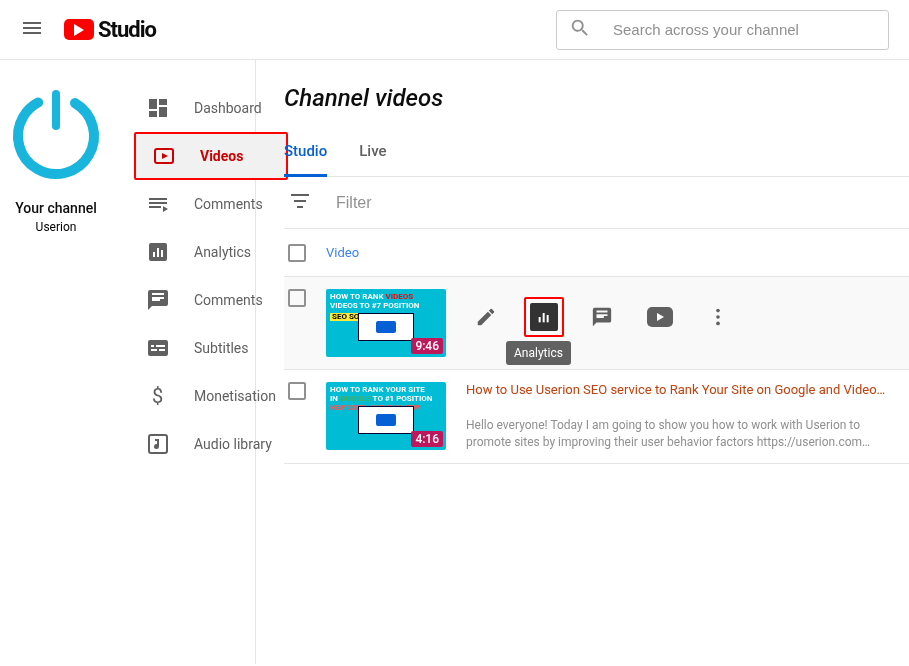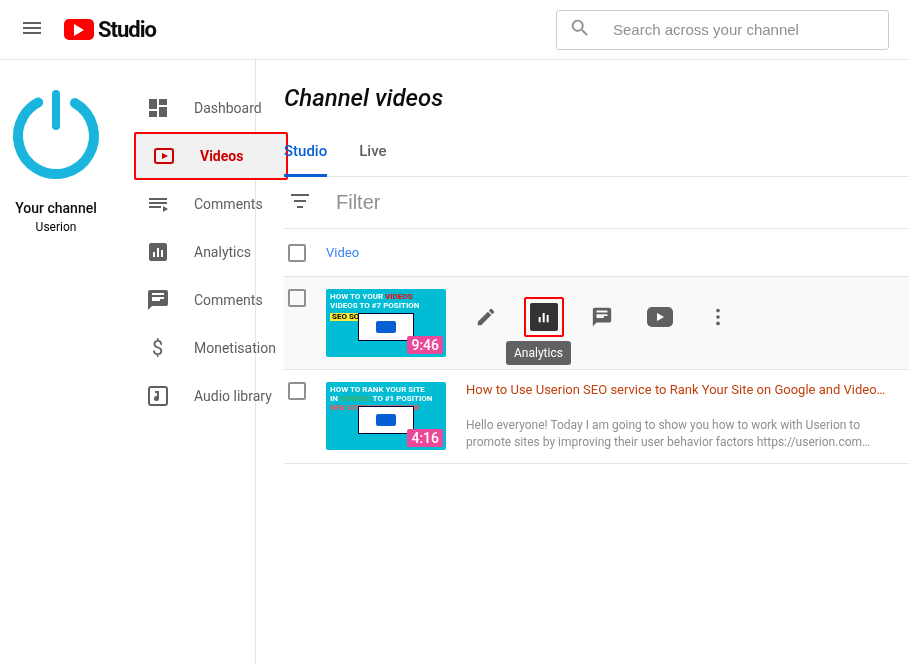--- a/index.html
+++ b/index.html
@@ -72,35 +72,35 @@
   }
   .nav-item.active .label { color:#cc0000; font-weight:700;}
   .nav-item.active .nav-icon { color:#cc0000; }
   .nav-icon { width: 24px; height:24px; display:flex; align-items:center; justify-content:center; color:#606060;}
   .main { flex:1; padding: 24px 0 0 28px; overflow:auto; }
   .page-title { font-size: 24px; font-weight: 500; margin-bottom: 30px; font-style: italic; }
   .tabs { display:flex; gap: 32px; border-bottom:1px solid #e5e5e5; }
   .tab { padding: 0 0 14px 0; font-size:15px; color:#606060; cursor:pointer; font-weight:500;}
   .tab.active { color:#065fd4; border-bottom:3px solid #065fd4; margin-bottom:-1px;}
   .filter-row { display:flex; align-items:center; height:52px; border-bottom:1px solid #e5e5e5; gap: 24px; padding-left:4px;}
-  .filter-row input { border:none; outline:none; font-size:20px; color:#333; }
+  .filter-row input { border:none; outline:none; font-size:16px; color:#333; }
   .filter-row input::placeholder { color:#909090; }
   .table-head { display:flex; align-items:center; height:48px; border-bottom:1px solid #e5e5e5; gap:20px; padding-left:4px;}
   .th-label { font-size:13px; color:#3b82f6; }
   .chk { width:18px; height:18px; border:2px solid #909090; border-radius:2px; cursor:pointer; }
   .row { display:flex; align-items:flex-start; padding:12px 0 12px 4px; gap:20px; border-bottom:1px solid #e5e5e5; position:relative;}
   .row.hovered { background:#f9f9f9; }
   .thumb { position:relative; width:120px; height:68px; background:#00bcd4; border-radius:2px; overflow:hidden; flex-shrink:0;}
   .thumb-text { position:absolute; top:4px; left:4px; right:4px; font-size:8px; font-weight:700; color:#fff; line-height:1.1;}
   .thumb-text .yt { color:#ff0000;}
   .thumb-text .g { color:#4caf50;}
   .thumb-text .sw { background:#ffeb3b; color:#000; padding:0 2px; display:inline-block; margin-top:2px;}
   .thumb-center { position:absolute; top:24px; left:32px; width:56px; height:28px; background:#fff; border:1px solid #003; display:flex; align-items:center; justify-content:center;}
   .thumb-center-inner { width:20px; height:12px; background:#065fd4; border-radius:2px;}
-  .thumb-dur { position:absolute; bottom:3px; right:3px; background:#ec4899; color:#fff; font-size:14px; font-weight:500; padding:1px 4px; border-radius:2px;}
+  .thumb-dur { position:absolute; bottom:3px; right:3px; background:#be185d; color:#fff; font-size:12px; font-weight:500; padding:1px 4px; border-radius:2px;}
   .row-content { flex:1; min-width:0; padding-right:20px;}
   .row-title { font-size:13px; color:#c2410c; margin-bottom:20px; white-space:nowrap; overflow:hidden; text-overflow:ellipsis;}
   .row-desc { font-size:12px; color:#909090; line-height:1.4; display:-webkit-box; -webkit-line-clamp:2; -webkit-box-orient:vertical; overflow:hidden;}
   .row-actions { display:flex; align-items:center; gap:18px; margin-top:8px;}
   .action-btn { width:40px; height:40px; display:flex; align-items:center; justify-content:center; color:#606060; cursor:pointer; border-radius:2px;}
   .action-btn.highlighted { border:2px solid #ff0000;}
   .action-btn.filled { background:#333; color:#fff; border-radius:2px; width:28px; height:28px;}
   .tooltip { position:absolute; top:64px; left:222px; background:#616161; color:#fff; font-size:12px; padding:5px 8px; border-radius:3px;}
 </style>
 </head>
@@ -185,20 +185,32 @@
         <span class="nav-icon">
             <svg width="24" height="24" viewBox="0 0 24 24">
               <path fill="currentColor" d="M20 2H4a2 2 0 00-2 2v18l4-4h14a2 2 0 002-2V4a2 2 0 00-2-2zM6 9h12v2H6V9zm8 4H6v-2h8v2zM6 7V5h12v2H6z"></path>
             </svg>
           </span>
         <span class="label">Comments</span>
       </div>
       <div class="nav-item">
         <span class="nav-icon">
             <svg width="24" height="24" viewBox="0 0 24 24">
+              <rect x="2" y="4" width="20" height="16" rx="2" fill="currentColor"></rect>
+              <rect x="5" y="13" width="6" height="2" fill="#fff"></rect>
+              <rect x="13" y="13" width="6" height="2" fill="#fff"></rect>
+              <rect x="5" y="9" width="3" height="2" fill="#fff"></rect>
+              <rect x="10" y="9" width="9" height="2" fill="#fff"></rect>
+            </svg>
+          </span>
+        <span class="label">Subtitles</span>
+      </div>
+      <div class="nav-item">
+        <span class="nav-icon">
+            <svg width="24" height="24" viewBox="0 0 24 24">
               <text x="6" y="19" font-size="20" fill="currentColor" font-weight="400">$</text>
             </svg>
           </span>
         <span class="label">Monetisation</span>
       </div>
       <div class="nav-item">
         <span class="nav-icon">
             <svg width="24" height="24" viewBox="0 0 24 24">
               <rect x="3" y="3" width="18" height="18" rx="2" fill="none" stroke="currentColor" stroke-width="2"></rect>
               <path fill="currentColor" d="M13 7v7.5a2.5 2.5 0 11-2-2.45V9h-2V7h4z"></path>
@@ -228,21 +240,21 @@
 
     <div class="table-head">
       <div class="chk"></div>
       <div class="th-label">Video</div>
     </div>
 
     <div class="row hovered">
       <div class="chk"></div>
       <div class="thumb">
         <div class="thumb-text">
-          <span>HOW TO YOUR </span><span class="yt">VIDEOS</span><br>
+          <span>HOW TO RANK </span><span class="yt">VIDEOS</span><br>
           <span>VIDEOS TO #7 POSITION</span><br>
           <span class="sw">SEO SOFTWARE OV</span>
         </div>
         <div class="thumb-center">
             <div class="thumb-center-inner"></div>
           </div>
         <div class="thumb-dur">9:46</div>
       </div>
       <div class="row-content">
         <div class="row-actions">

